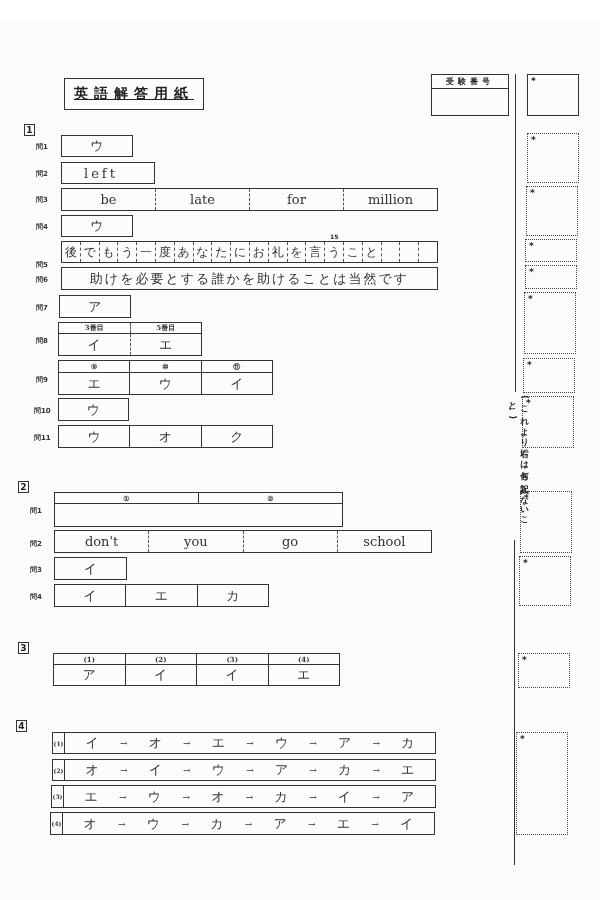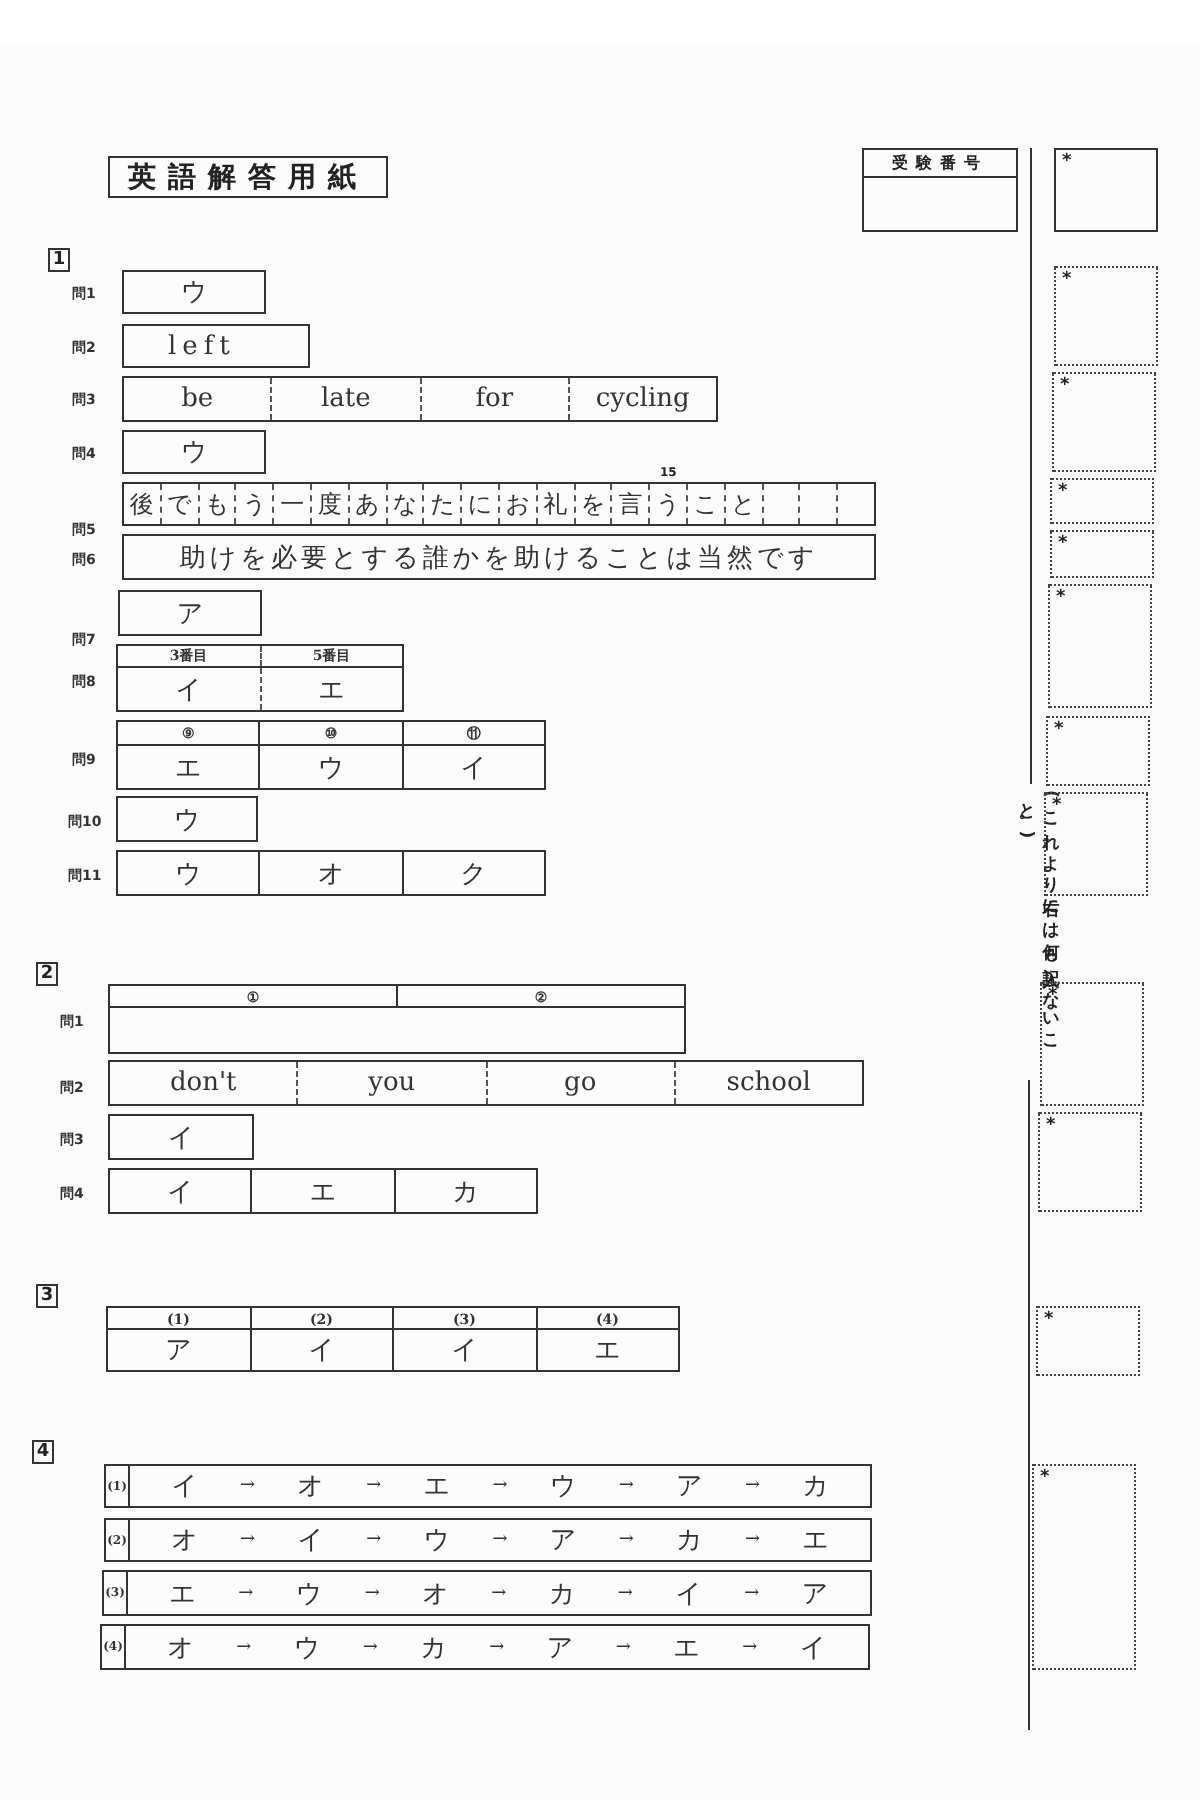--- a/index.html
+++ b/index.html
@@ -26,21 +26,21 @@
   .vtext{position:absolute;writing-mode:vertical-rl;font-size:8.5px;font-weight:bold;letter-spacing:1px;}
   .seqlabel{width:11px;border-right:1.2px solid #333;font-size:6px;font-weight:bold;display:flex;align-items:center;justify-content:center;}
   .seq{flex:1;display:flex;align-items:center;justify-content:space-around;padding:0 10px;}
   .arrow{font-size:9px;}
 </style>
 </head>
 <body>
 
 <div class="topband"></div>
 
-<div class="box title" style="left:54px;top:78px;width:140px;height:21px;">
+<div class="box title" style="left:64px;top:78px;width:140px;height:32px;text-decoration:underline;">
   <span>英語解答用紙</span>
 </div>
 
 <div class="box" style="left:431px;top:74px;width:78px;height:42px;">
   <div style="height:13px;border-bottom:1.2px solid #333;font-size:8px;font-weight:bold;letter-spacing:4px;text-align:center;line-height:13px;">受験番号</div>
   <div style="height:27px;"></div>
 </div>
 
 <div class="vline" style="left:515px;top:74px;height:318px;"></div>
 <div class="vtext" style="left:507px;top:395px;height:140px;">(これより右には何も記入しないこと。)</div>
@@ -93,26 +93,26 @@
 </div>
 
 <div class="qlabel" style="left:36px;top:169px;">問2</div>
 <div class="box hand" style="left:61px;top:162px;width:94px;height:22px;">
   <div class="row">
       <div class="cell" style="justify-content:flex-start;padding-left:22px;letter-spacing:3px;">left</div>
     </div>
 </div>
 
 <div class="qlabel" style="left:36px;top:195px;">問3</div>
-<div class="box hand" style="left:61px;top:188px;width:298px;height:23px;">
+<div class="box hand" style="left:61px;top:188px;width:377px;height:23px;">
   <div class="row">
     <div class="cell">be</div>
     <div class="cell dash">late</div>
     <div class="cell dash">for</div>
-    <div class="cell dash">cycling</div>
+    <div class="cell dash">million</div>
   </div>
 </div>
 
 <div class="qlabel" style="left:36px;top:222px;">問4</div>
 <div class="box hand" style="left:61px;top:215px;width:72px;height:22px;">
   <div class="row">
       <div class="cell">ウ</div>
     </div>
 </div>
 
@@ -143,21 +143,21 @@
   </div>
 </div>
 
 <div class="qlabel" style="left:36px;top:275px;">問6</div>
 <div class="box hand" style="left:61px;top:267px;width:377px;height:23px;font-size:13px;">
   <div class="row">
       <div class="cell" style="letter-spacing:2px;">助けを必要とする誰かを助けることは当然です</div>
     </div>
 </div>
 
-<div class="qlabel" style="left:36px;top:315px;">問7</div>
+<div class="qlabel" style="left:36px;top:303px;">問7</div>
 <div class="box hand" style="left:59px;top:295px;width:72px;height:23px;">
   <div class="row">
       <div class="cell">ア</div>
     </div>
 </div>
 
 <div class="qlabel" style="left:36px;top:336px;">問8</div>
 <div class="box hand" style="left:58px;top:322px;width:144px;height:34px;">
   <div class="hdr" style="height:11px;">
     <div class="cell">3番目</div>

